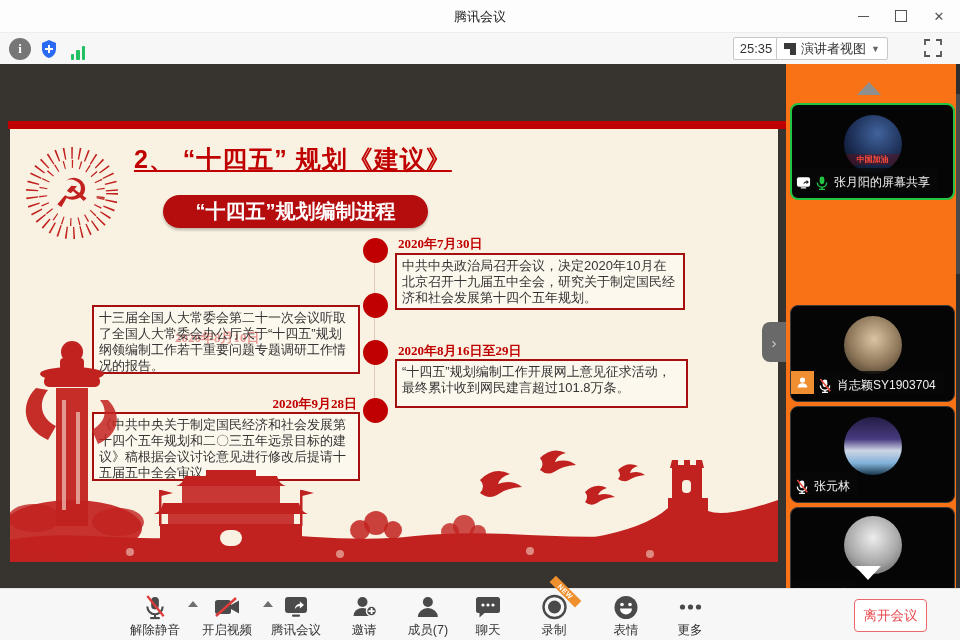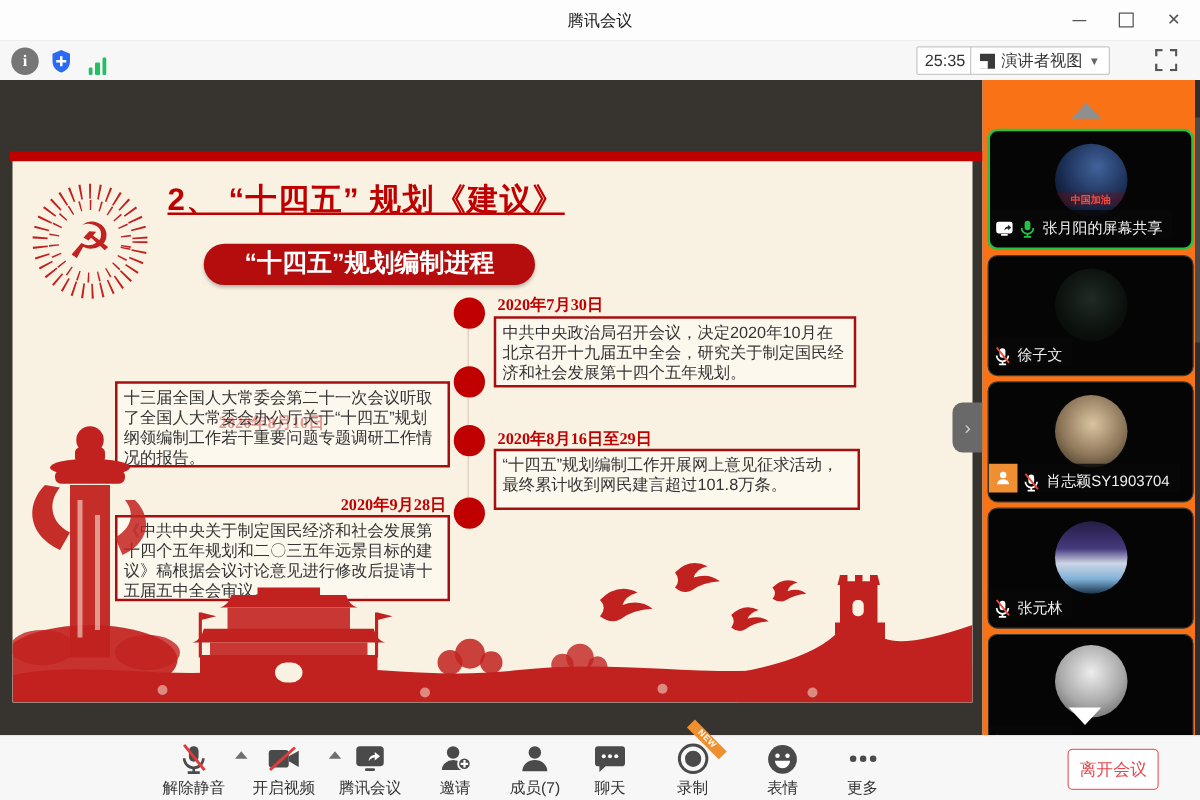--- a/index.html
+++ b/index.html
@@ -246,35 +246,20 @@
               <rect x="8" y="2" width="8" height="13" rx="4" fill="#23c343"></rect>
               <path d="M4 12 a8 8 0 0 0 16 0" fill="none" stroke="#23c343" stroke-width="2.4"></path>
               <line x1="12" y1="20" x2="12" y2="24" stroke="#23c343" stroke-width="2.4"></line>
               <line x1="7" y1="24" x2="17" y2="24" stroke="#23c343" stroke-width="2.4"></line>
             </svg>
         </span>
         <span>张月阳的屏幕共享</span>
       </div>
     </div>
 
-    <div class="tile t1">
-      <div class="avatar av1"></div>
-      <div class="namebar">
-        <span class="micwrap">
-          <svg width="14" height="16" viewBox="0 0 24 26">
-              <rect x="8" y="2" width="8" height="13" rx="4" fill="#fff"></rect>
-              <path d="M4 12 a8 8 0 0 0 16 0" fill="none" stroke="#fff" stroke-width="2.4"></path>
-              <line x1="12" y1="20" x2="12" y2="24" stroke="#fff" stroke-width="2.4"></line>
-              <line x1="7" y1="24" x2="17" y2="24" stroke="#fff" stroke-width="2.4"></line>
-              <line x1="4" y1="1" x2="21" y2="22" stroke="#e74c3c" stroke-width="2.6"></line>
-            </svg>
-        </span>
-        <span>徐子文</span>
-      </div>
-    </div>
 
     <div class="tile t2">
       <div class="avatar av2"></div>
       <div class="namebar">
         <span class="pbadge">
           <svg width="13" height="13" viewBox="0 0 16 16">
               <circle cx="8" cy="5" r="3.2" fill="#fff"></circle>
               <path d="M2 14 a6 5 0 0 1 12 0 z" fill="#fff"></path>
             </svg>
         </span>

